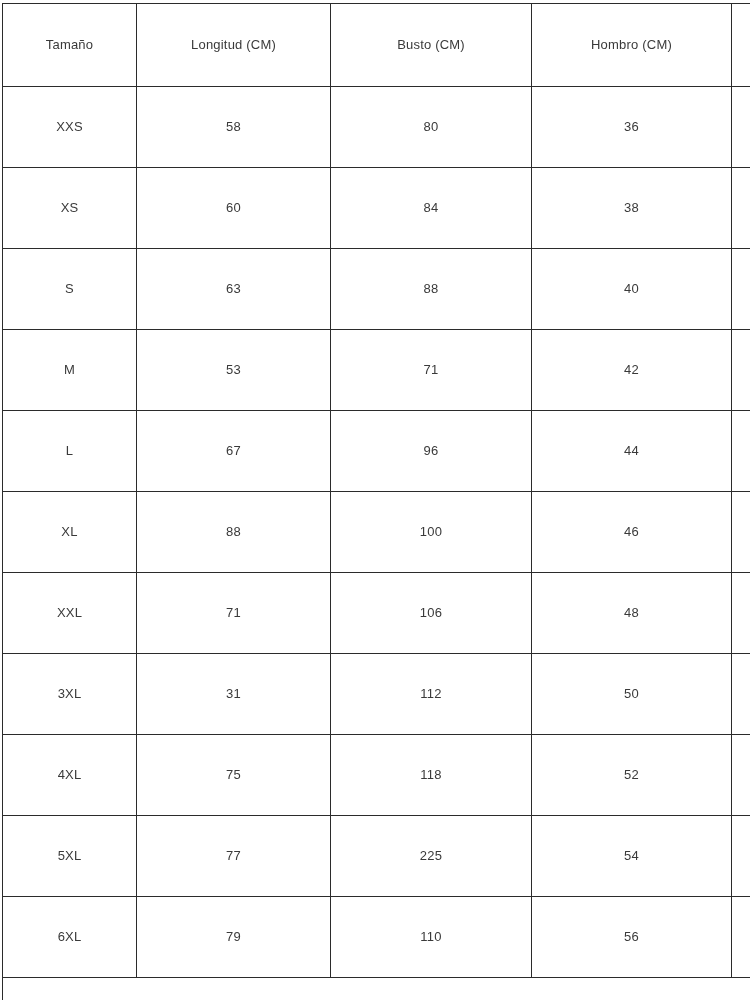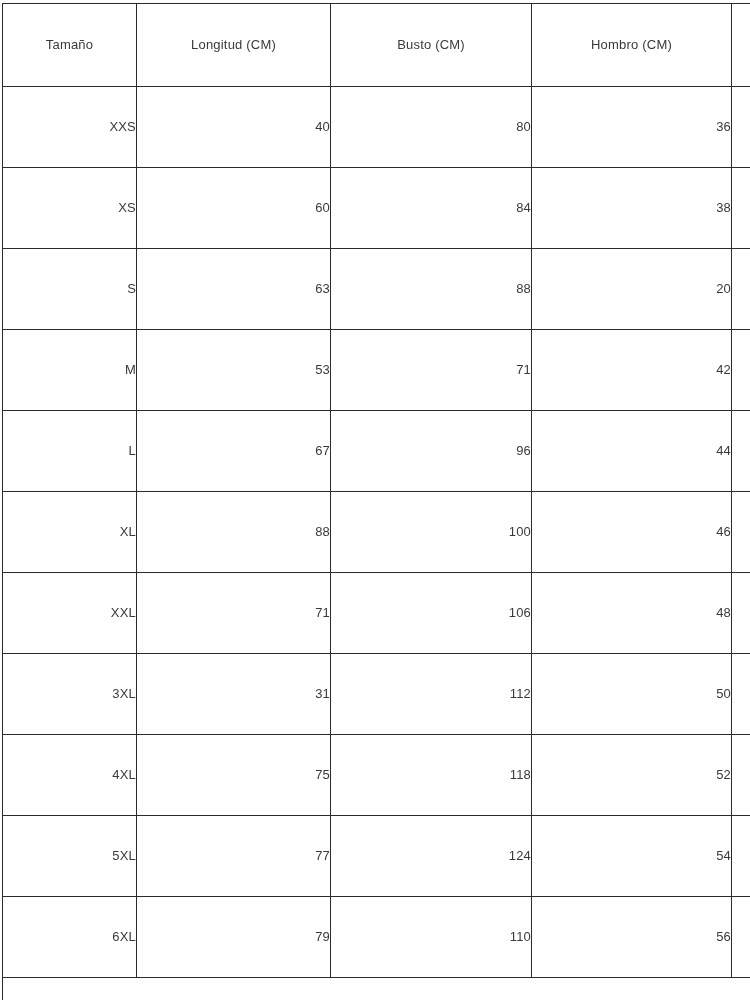--- a/index.html
+++ b/index.html
@@ -61,21 +61,20 @@
     padding: 0;
     background: #ffffff;
   }
 
   table.size-table thead th {
     height: 82px;
   }
 
   table.size-table tbody td {
     height: 80px;
-    text-align: right;
   }
 
   
   table.size-table tr.footer-row td {
     height: 60px;
     border-left: 1px solid #2b2b2b;
     border-right: 1px solid #2b2b2b;
     border-top: 1px solid #2b2b2b;
     border-bottom: none;
   }
@@ -98,37 +97,37 @@
           <th>Tamaño</th>
           <th>Longitud (CM)</th>
           <th>Busto (CM)</th>
           <th>Hombro (CM)</th>
           <th>M</th>
         </tr>
       </thead>
       <tbody>
         <tr>
           <td>XXS</td>
-          <td>40</td>
+          <td>58</td>
           <td>80</td>
           <td>36</td>
           <td></td>
         </tr>
         <tr>
           <td>XS</td>
           <td>60</td>
           <td>84</td>
           <td>38</td>
           <td></td>
         </tr>
         <tr>
           <td>S</td>
           <td>63</td>
           <td>88</td>
-          <td>20</td>
+          <td>40</td>
           <td></td>
         </tr>
         <tr>
           <td>M</td>
           <td>53</td>
           <td>71</td>
           <td>42</td>
           <td></td>
         </tr>
         <tr>
@@ -162,21 +161,21 @@
         <tr>
           <td>4XL</td>
           <td>75</td>
           <td>118</td>
           <td>52</td>
           <td></td>
         </tr>
         <tr>
           <td>5XL</td>
           <td>77</td>
-          <td>124</td>
+          <td>225</td>
           <td>54</td>
           <td></td>
         </tr>
         <tr>
           <td>6XL</td>
           <td>79</td>
           <td>110</td>
           <td>56</td>
           <td></td>
         </tr>

